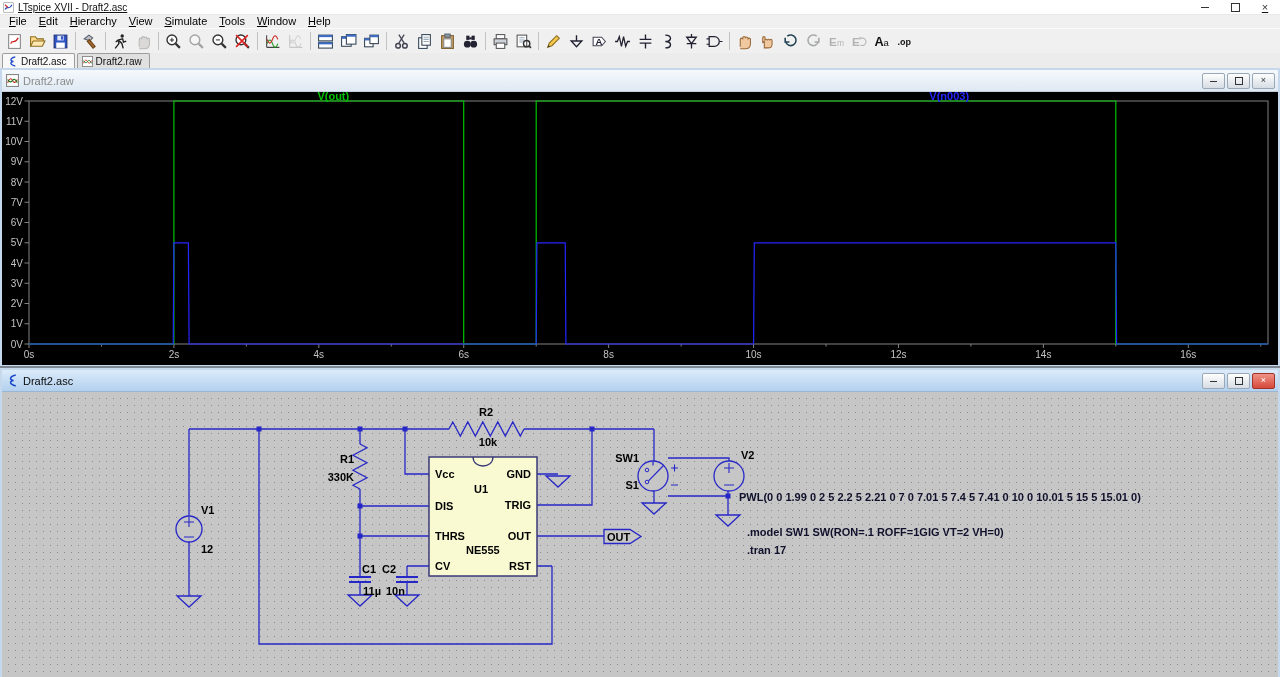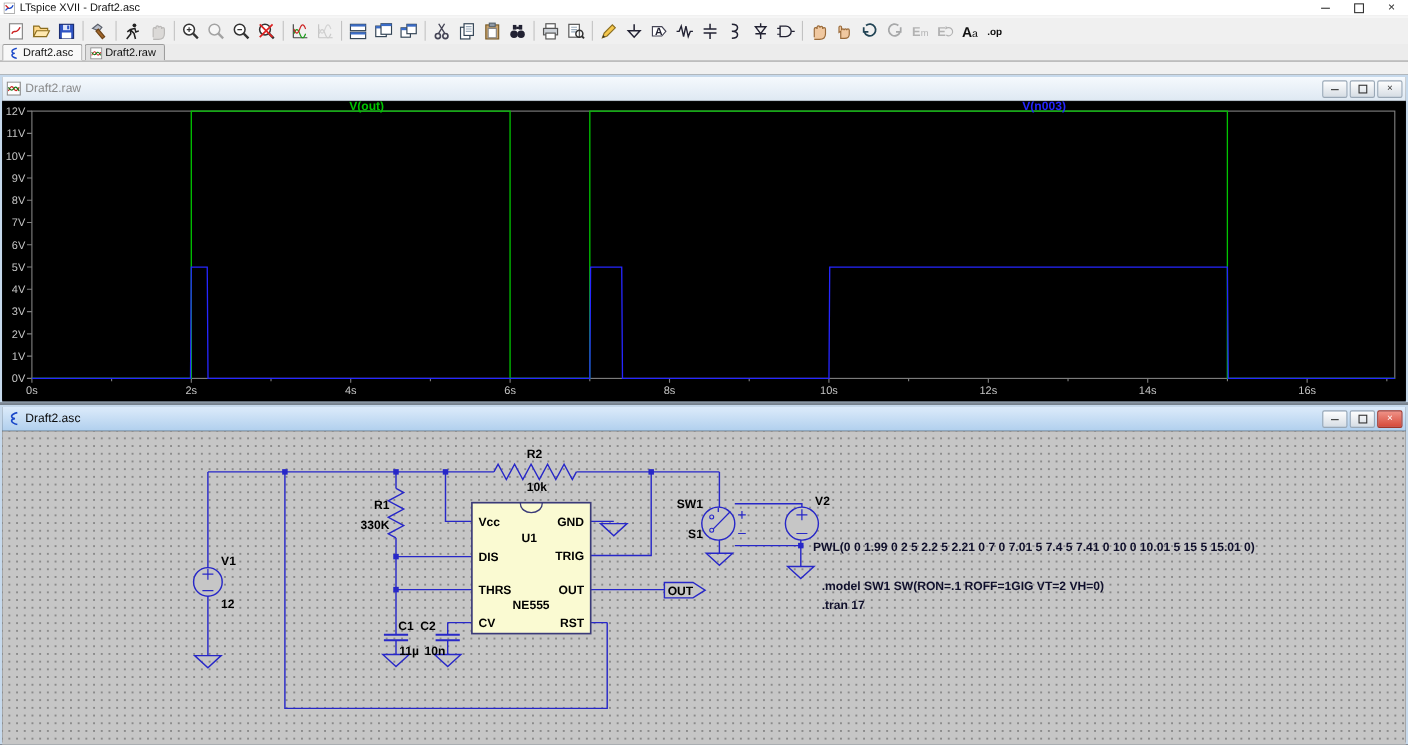--- a/index.html
+++ b/index.html
@@ -1,20 +1,20 @@
 <!DOCTYPE html>
 <html><head>
 <meta charset="utf-8">
 <style>
   html,body{margin:0;padding:0;background:#555;}
   .screen{position:relative;width:1280px;height:677px;background:#f0f0f0;overflow:hidden;
           font-family:"Liberation Sans",sans-serif;-webkit-font-smoothing:antialiased;}
   
   .titlebar{height:15px;background:#ffffff;display:flex;align-items:center;font-size:10px;color:#111;
-            border-bottom:1px solid #e8e8e8;box-sizing:border-box;}
+            border-bottom:1px solid #e8e8e8;box-sizing:border-box;text-decoration:underline;}
   .app-icon{width:11px;height:11px;margin:0 4px 0 3px;flex:0 0 auto;}
   .titlebar .title{flex:1 1 auto;white-space:nowrap;overflow:hidden;}
   .tb-ctl{width:30px;height:15px;display:flex;align-items:center;justify-content:center;color:#333;}
   .glyph-min{width:8px;border-bottom:1px solid #333;height:1px;display:block;}
   .glyph-max{width:7px;height:7px;border:1px solid #333;display:block;}
   .glyph-close{font-size:11px;line-height:11px;color:#333;}
   
   .menubar{height:13px;background:#f0f0f0;display:flex;align-items:center;font-size:11px;line-height:13px;padding-left:3px;}
   .menu-item{padding:0 6px;color:#000;}
   
@@ -66,20 +66,30 @@
         <span class="glyph-min"></span>
       </div>
     <div class="tb-ctl">
         <span class="glyph-max"></span>
       </div>
     <div class="tb-ctl">
         <span class="glyph-close">×</span>
       </div>
   </div>
 
+  <div class="menubar" id="menubar">
+      <span class="menu-item"><u>F</u>ile</span>
+      <span class="menu-item"><u>E</u>dit</span>
+      <span class="menu-item"><u>H</u>ierarchy</span>
+      <span class="menu-item"><u>V</u>iew</span>
+      <span class="menu-item"><u>S</u>imulate</span>
+      <span class="menu-item"><u>T</u>ools</span>
+      <span class="menu-item"><u>W</u>indow</span>
+      <span class="menu-item"><u>H</u>elp</span>
+    </div>
 
   <div class="toolbar" id="toolbar">
       <div class="tbtn">
         <svg viewBox="0 0 16 16">
           <rect x="2.5" y="1.5" width="11" height="13" fill="#fff" stroke="#888"></rect>
           <path d="M4.5 10 C6 5.5 8 11.5 11.5 4.5" stroke="#c22" fill="none" stroke-width="1.3"></path>
         </svg>
       </div>
       <div class="tbtn">
         <svg viewBox="0 0 16 16">

